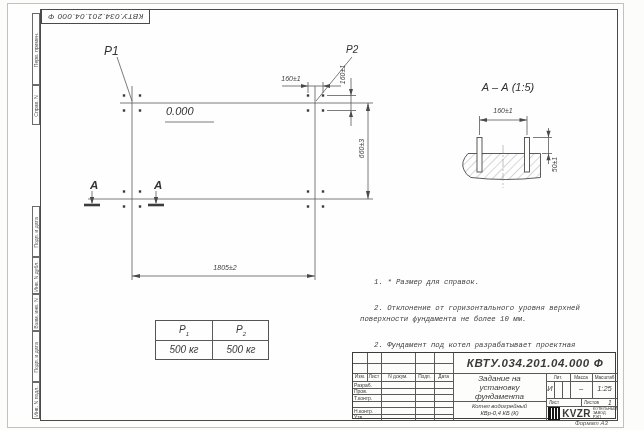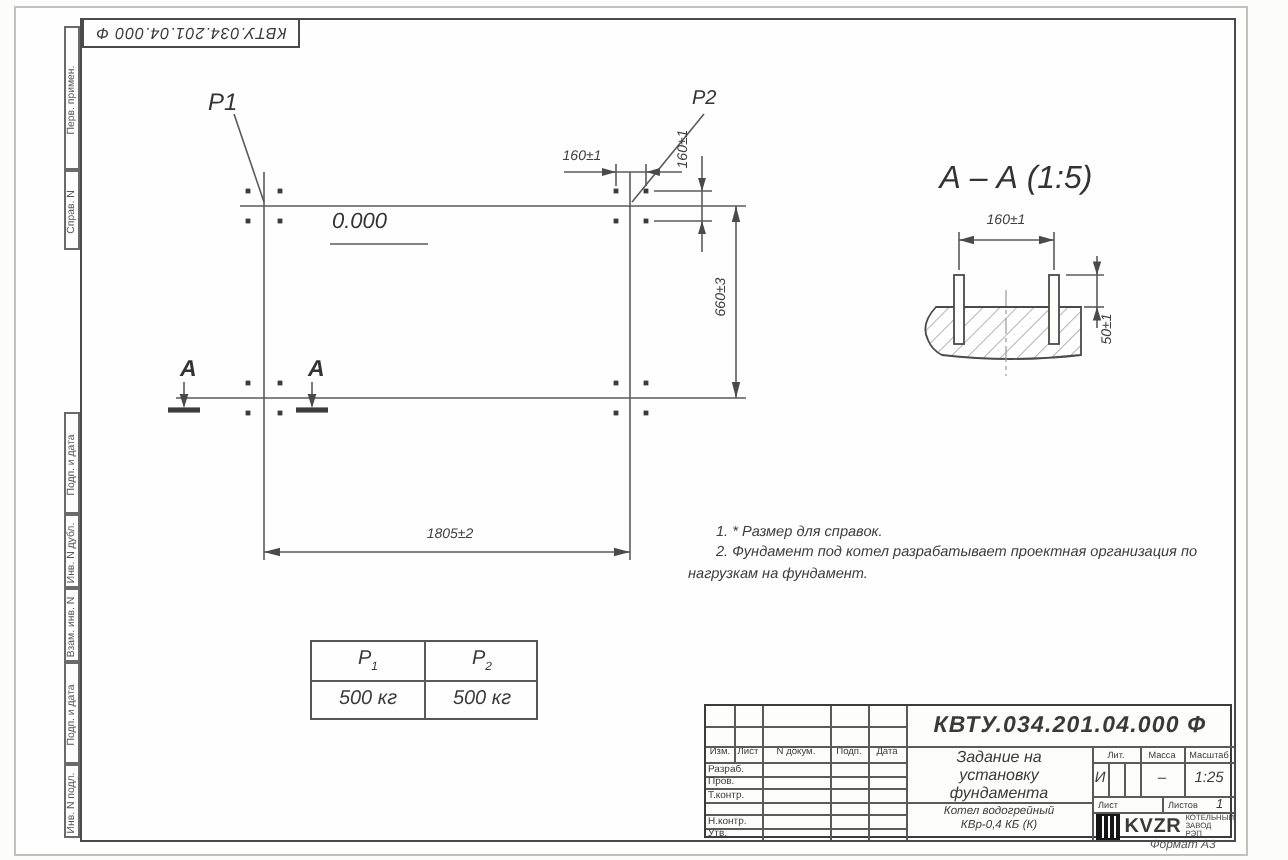--- a/index.html
+++ b/index.html
@@ -16,21 +16,21 @@
   .dim{font-size:7px;color:#3f3f3f;}
   .rot{transform:rotate(-90deg);}
   .lbl{color:#333;}
   svg{position:absolute;left:0;top:0;pointer-events:none;}
   .ltable{left:155px;top:320px;width:114px;height:40px;border:1px solid #555;box-sizing:border-box;}
   .ltable .cell{position:absolute;box-sizing:border-box;font-size:10px;text-align:center;}
   .line{position:absolute;background:#5a5a5a;}
   .tb{left:352px;top:352px;width:264px;height:67px;border:1.2px solid #3c3c3c;box-sizing:border-box;background:#fdfdfc;}
   .tb .t{position:absolute;box-sizing:border-box;overflow:hidden;}
   .notes{left:344px;top:261px;width:270px;font-size:7.3px;line-height:10.4px;color:#3d3d3d;}
-  .notes p{margin:0;text-indent:14px;}
+  .notes p{margin:16px;text-indent:14px;font-family:Liberation Mono, monospace;}
   .emblem{width:10px;height:11px;background:repeating-linear-gradient(90deg,#151515 0 2px,#fdfdfc 2px 3px);border:0.8px solid #151515;}
   sub{font-size:60%;}
 </style>
 </head>
 <body>
 
 <div id="stage">
 
   <div class="abs sheet"></div>
   <div class="abs frame"></div>
@@ -154,39 +154,40 @@
   <div class="abs it lbl" style="left:104px;top:44px;font-size:12px">P1</div>
   <div class="abs it lbl" style="left:346px;top:44px;font-size:10px">P2</div>
   <div class="abs it lbl" style="left:166px;top:105px;font-size:11px">0.000</div>
   <div class="abs it dim ctr" style="left:203px;top:264px;width:44px">1805±2</div>
   <div class="abs it dim ctr rot" style="left:344px;top:145px;width:34px">660±3</div>
   <div class="abs it dim ctr" style="left:272px;top:75px;width:38px">160±1</div>
   <div class="abs it dim ctr rot" style="left:325px;top:71px;width:34px">160±1</div>
   <div class="abs it lbl" style="left:90px;top:179px;font-size:11.5px;font-weight:bold">А</div>
   <div class="abs it lbl" style="left:154px;top:179px;font-size:11.5px;font-weight:bold">А</div>
 
-  <div class="abs it ctr lbl" style="left:460px;top:81px;width:96px;font-size:16px">А – А (1:5)</div>
+  <div class="abs it ctr lbl" style="left:460px;top:81px;width:96px;font-size:11px">А – А (1:5)</div>
   <div class="abs it dim ctr" style="left:485px;top:107px;width:36px">160±1</div>
   <div class="abs it dim ctr rot" style="left:539px;top:161px;width:30px">50±1</div>
 
   <div class="abs ltable">
     <div class="line" style="left:56px;top:0;width:1px;height:38px"></div>
     <div class="line" style="left:0;top:19px;width:112px;height:1px"></div>
     <div class="cell it" style="left:0;top:3px;width:56px">
       <span>Р</span><sub>1</sub>
     </div>
     <div class="cell it" style="left:57px;top:3px;width:56px">
       <span>Р</span><sub>2</sub>
     </div>
     <div class="cell it" style="left:0;top:23px;width:56px">500 кг</div>
     <div class="cell it" style="left:57px;top:23px;width:56px">500 кг</div>
   </div>
 
   <div class="abs notes it">
     <p>1. * Размер для справок.</p>
+    <p>2. Отклонение от горизонтального уровня верхней поверхности фундамента не более 10 мм.</p>
     <p>2. Фундамент под котел разрабатывает проектная организация по нагрузкам на фундамент.</p>
   </div>
 
   <div class="abs tb">
 
     <div class="line" style="left:100px;top:0;width:1px;height:67px"></div>
     <div class="line" style="left:14px;top:0;width:1px;height:28px"></div>
     <div class="line" style="left:28px;top:0;width:1px;height:67px"></div>
     <div class="line" style="left:62px;top:0;width:1px;height:67px"></div>
     <div class="line" style="left:81px;top:0;width:1px;height:67px"></div>

